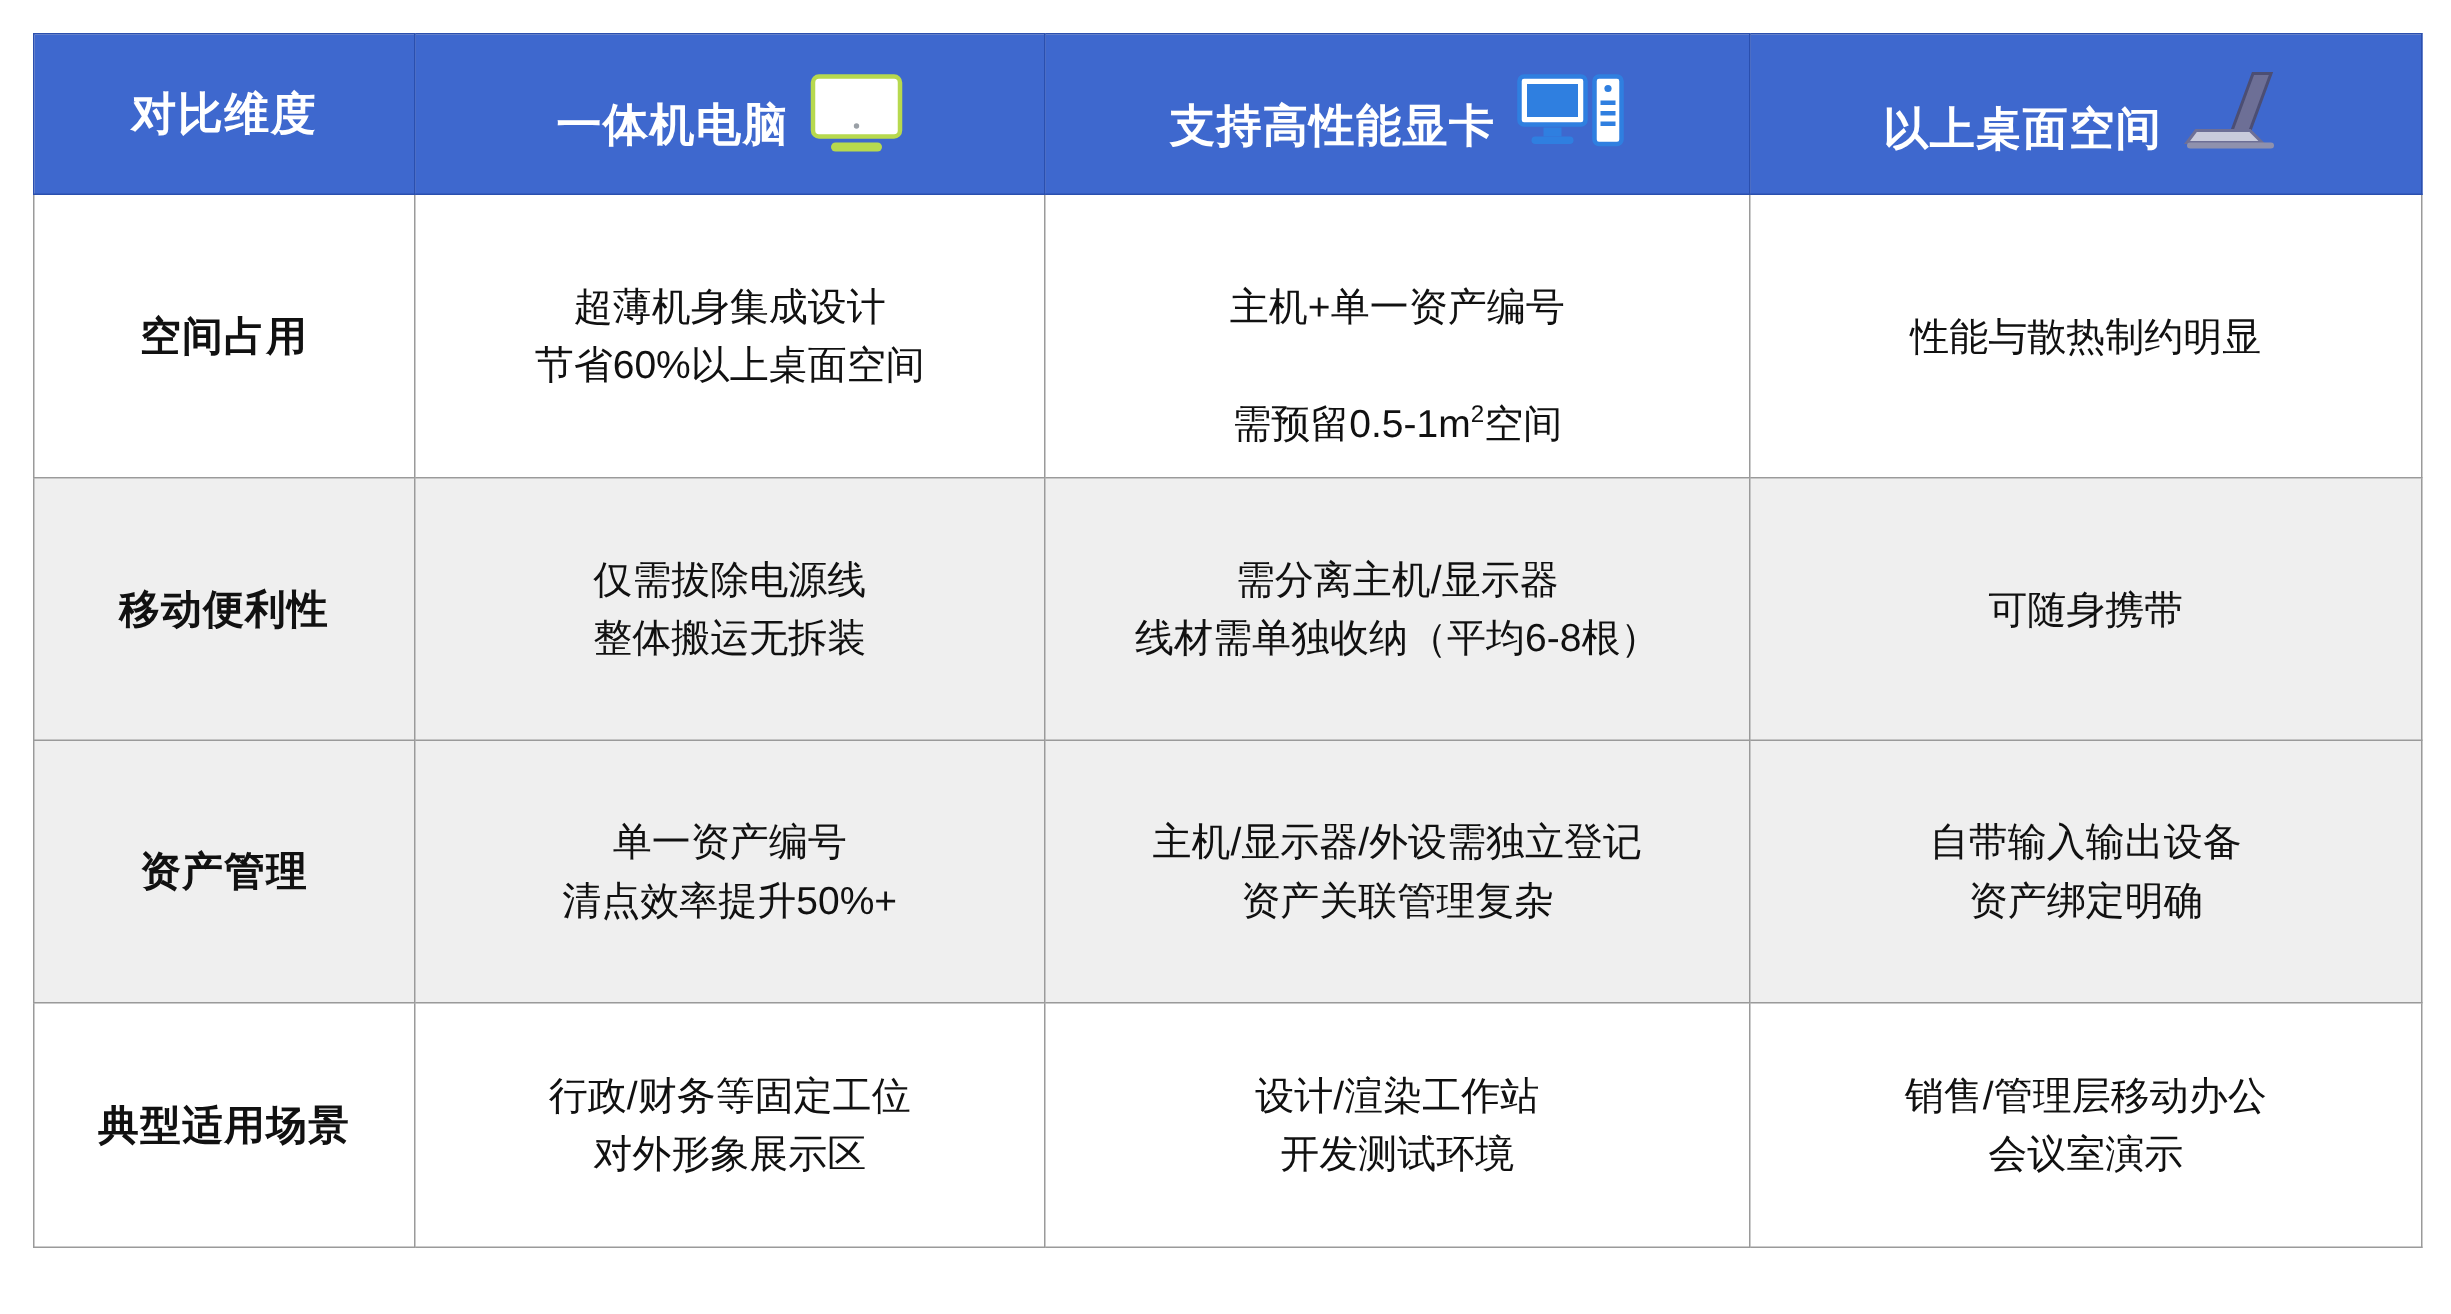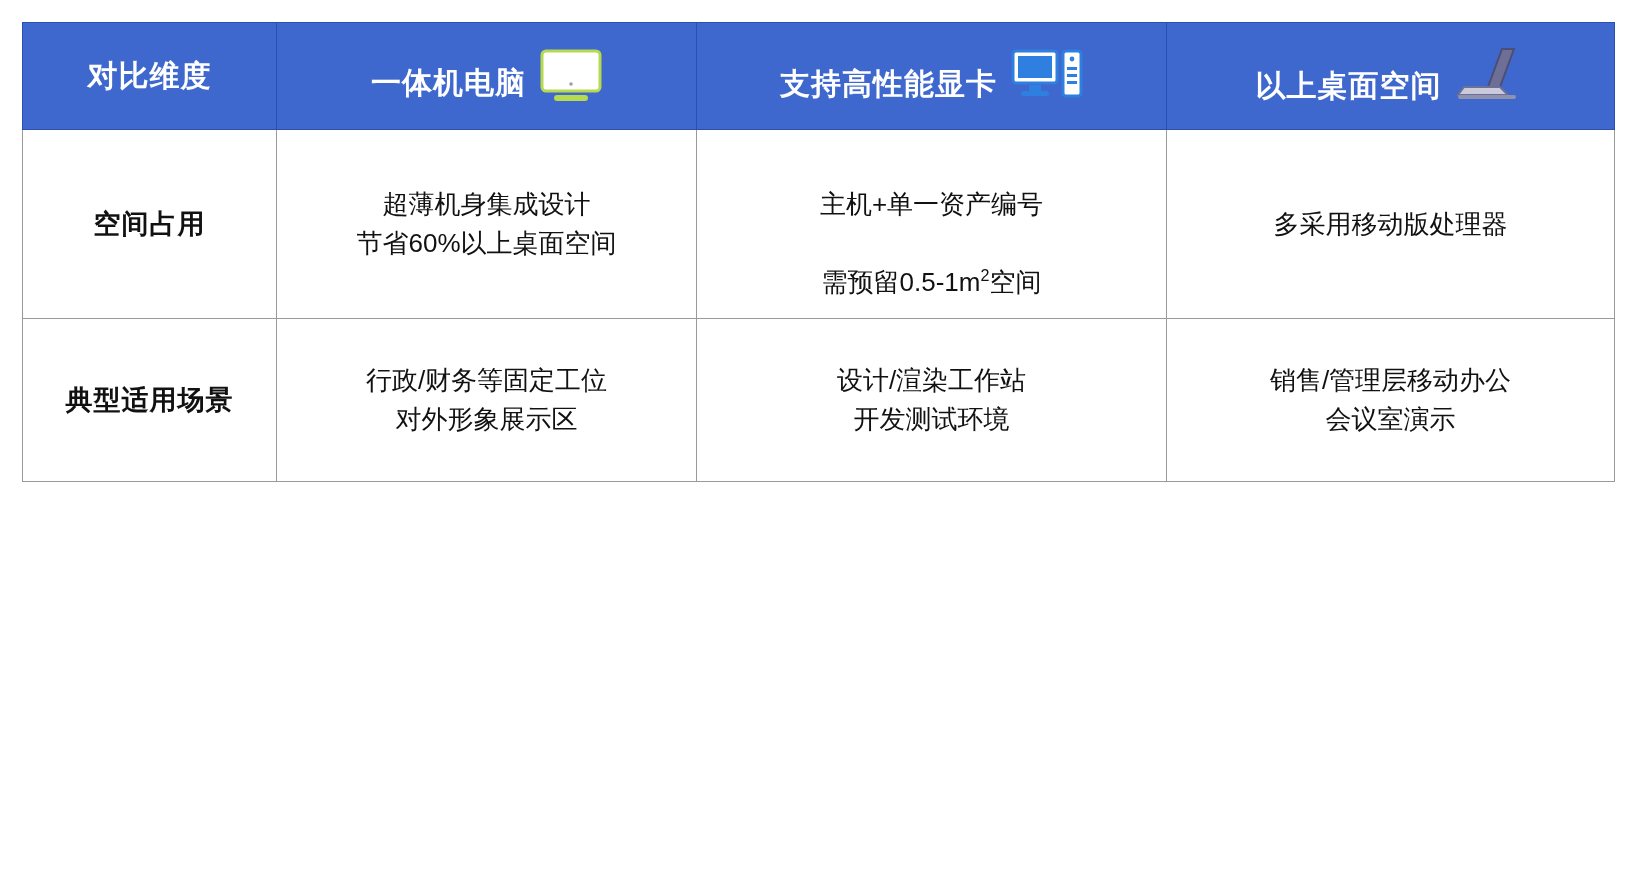--- a/index.html
+++ b/index.html
@@ -150,21 +150,38 @@
     </thead>
     <tbody>
       <tr class="plain r0">
         <td class="dim">空间占用</td>
         <td>超薄机身集成设计
 节省60%以上桌面空间</td>
         <td>
           <span>主机+单一资产编号</span><br>
           <span>需预留0.5-1m</span><sup>2</sup><span>空间</span>
         </td>
-        <td>多采用移动版处理器</td>
+        <td>性能与散热制约明显</td>
+      </tr>
+      <tr class="alt r1">
+        <td class="dim">移动便利性</td>
+        <td>仅需拔除电源线
+整体搬运无拆装</td>
+        <td>需分离主机/显示器
+线材需单独收纳（平均6-8根）</td>
+        <td>可随身携带</td>
+      </tr>
+      <tr class="alt r3">
+        <td class="dim">资产管理</td>
+        <td>单一资产编号
+清点效率提升50%+</td>
+        <td>主机/显示器/外设需独立登记
+资产关联管理复杂</td>
+        <td>自带输入输出设备
+资产绑定明确</td>
       </tr>
       <tr class="plain r4">
         <td class="dim">典型适用场景</td>
         <td>行政/财务等固定工位
 对外形象展示区</td>
         <td>设计/渲染工作站
 开发测试环境</td>
         <td>销售/管理层移动办公
 会议室演示</td>
       </tr>

